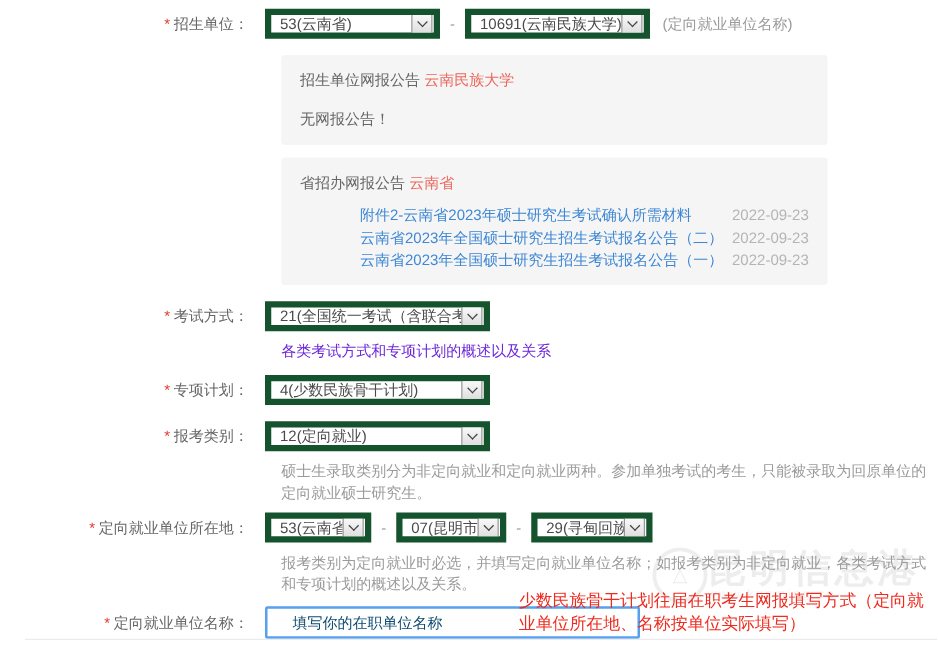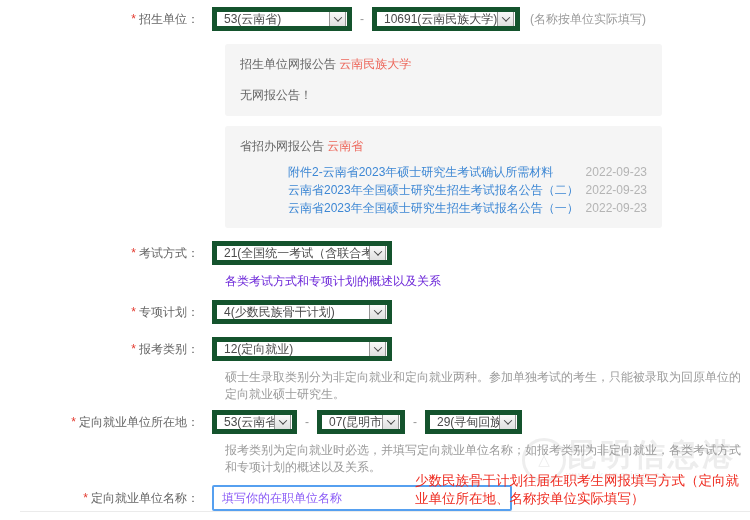--- a/index.html
+++ b/index.html
@@ -20,21 +20,21 @@
   .graybox .title { color:#666; }
   .hl { color:#ed685c; }
   .notice-body { color:#666; margin-top:14px; }
   .notice-list { margin-top:9px; }
   .notice-item { display:flex; align-items:center; justify-content:space-between; line-height:16px; height:16px; margin-top:2px;padding-left:48px; }
   .notice-item a { color:#3d87d4; text-decoration:none; white-space:nowrap; overflow:hidden; }
   .ndate { color:#b4b4b4; flex:none; margin-left:10px; }
   .hint { margin:8px 0 0 225px; color:#9b9b9b; font-size:12px; }
   .linkline { margin:8px 0 0 225px; font-size:12px; }
   .linkline a { color:#6d28d9; text-decoration:none; }
-  .txtinput { width:300px; height:26px; border:2px solid #56a0f0; border-radius:2px; padding:0 8px; font-size:12px; color:#8b5cf6; font-family:inherit; outline:none; }
+  .txtinput { width:300px; height:26px; border:2px solid #56a0f0; border-radius:2px; padding:0 20px; font-size:12px; color:#0c4a6e; font-family:inherit; outline:none; }
   .annotation { position:absolute; left:415px; top:472px; width:332px; color:#ee2b20; font-size:13.5px; line-height:18px; z-index:2; }
   .watermark { position:absolute; left:522px; top:438px; display:flex; align-items:center; z-index:1; pointer-events:none; }
   .wm-circle { width:44px; height:44px; border:3px solid rgba(150,150,150,0.16); border-radius:50%; flex:none; display:flex; align-items:center; justify-content:center; color:rgba(150,150,150,0.18); font-size:15px; }
   .wm-textwrap { margin-left:0; }
   .wm-text { font-size:31px; font-weight:bold; letter-spacing:3px; color:rgba(150,150,150,0.17); line-height:30px; white-space:nowrap; }
   .wm-sub { font-size:10px; color:rgba(150,150,150,0.15); letter-spacing:2px; }
   .divider { position:absolute; left:20px; right:0; top:511px; border-top:1px solid #ebebeb; }
   .mt-row1 { padding-top:7px; }
   .mt-box1 { margin-top:13px; }
   .mt-box2 { margin-top:10px; }
@@ -58,21 +58,21 @@
           <span class="chev"></span>
         </span>
     </div>
     <span class="dash">-</span>
     <div class="sel w148">
       <span class="txt">10691(云南民族大学)</span>
       <span class="arrowbox">
           <span class="chev"></span>
         </span>
     </div>
-    <span class="note">(名称按单位实际填写)</span>
+    <span class="note">(定向就业单位名称)</span>
   </div>
 
   <div class="graybox mt-box1">
     <div class="title">
       <span>招生单位网报公告</span>
       <span class="hl">云南民族大学</span>
     </div>
     <div class="notice-body">无网报公告！</div>
   </div>
 

